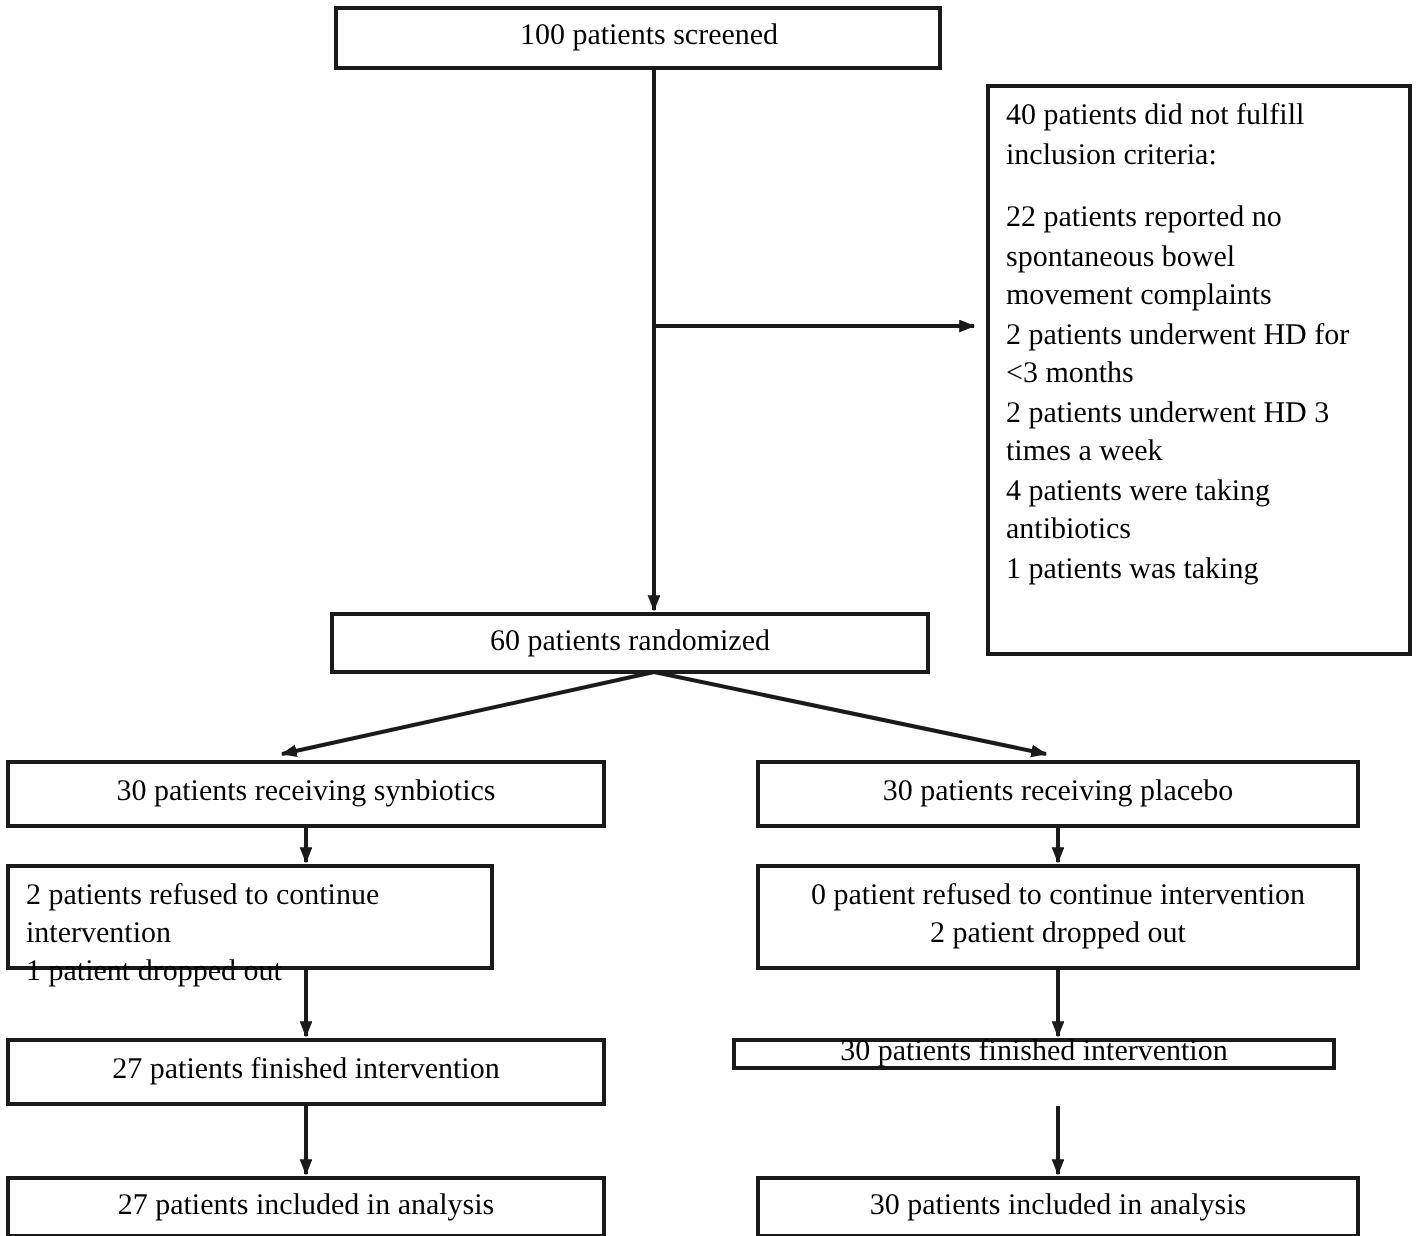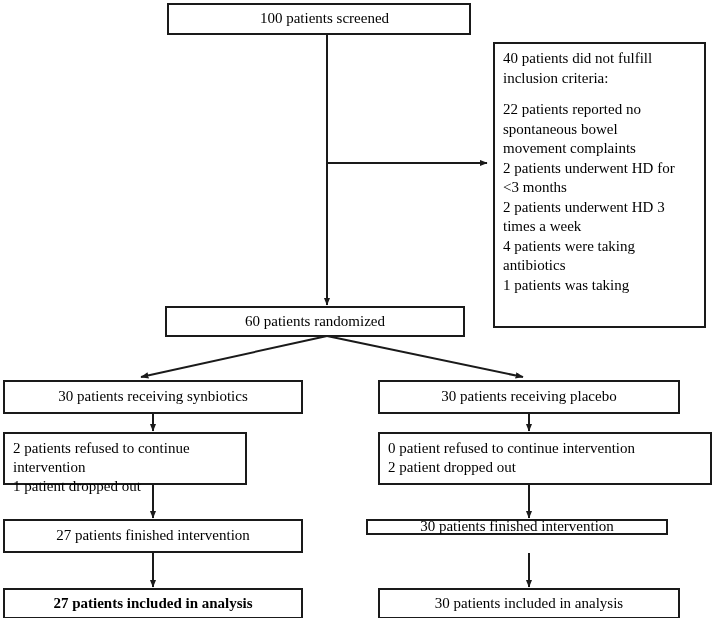--- a/index.html
+++ b/index.html
@@ -120,34 +120,34 @@
   <div class="box" style="left:378px; top:380px; width:302px; height:34px;">
     <span>30 patients receiving placebo</span>
   </div>
 
   <div class="box left-align" style="left:3px; top:432px; width:244px; height:53px;">
     <div class="lines">
       <span>2 patients refused to continue intervention</span>
       <span>1 patient dropped out</span>
     </div>
   </div>
-  <div class="box left-align" style="left:378px; top:432px; width:334px; height:53px;">
+  <div class="box left-align" style="left:378px; top:432px; width:302px; height:53px;text-align:center;">
     <div class="lines">
       <span>0 patient refused to continue intervention</span>
       <span>2 patient dropped out</span>
     </div>
   </div>
 
   <div class="box" style="left:3px; top:519px; width:300px; height:34px;">
     <span>27 patients finished intervention</span>
   </div>
   <div class="box" style="left:366px; top:519px; width:302px; height:16px;">
     <span>30 patients finished intervention</span>
   </div>
 
-  <div class="box" style="left:3px; top:588px; width:300px; height:31px;font-weight:bold;">
+  <div class="box" style="left:3px; top:588px; width:300px; height:31px;">
     <span>27 patients included in analysis</span>
   </div>
   <div class="box" style="left:378px; top:588px; width:302px; height:31px;">
     <span>30 patients included in analysis</span>
   </div>
 
 </div>
 
 </body></html>

